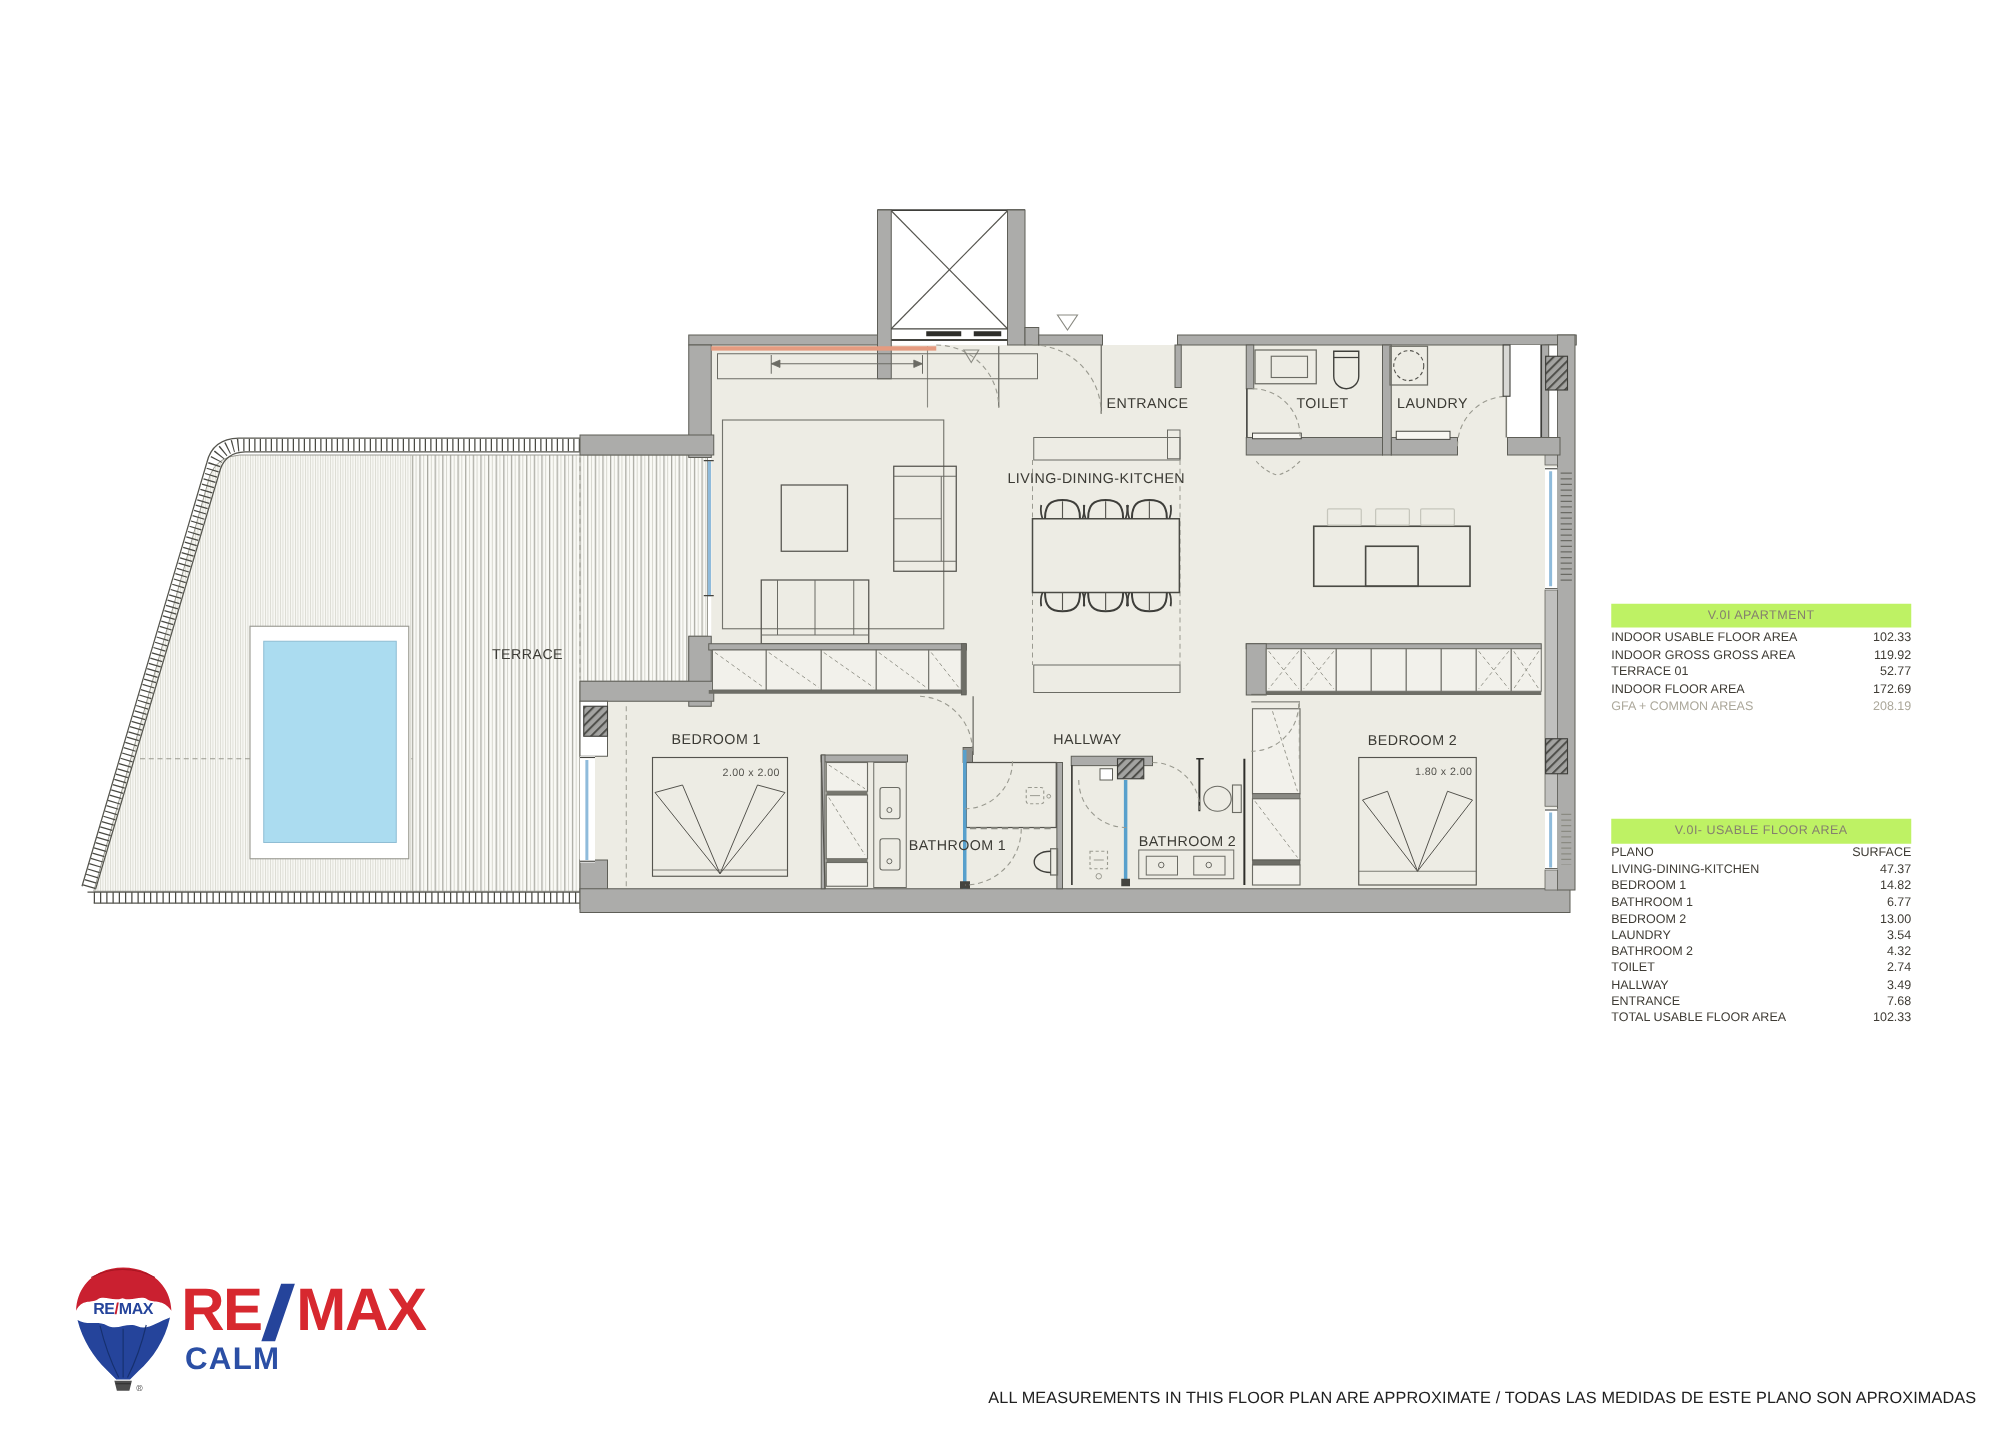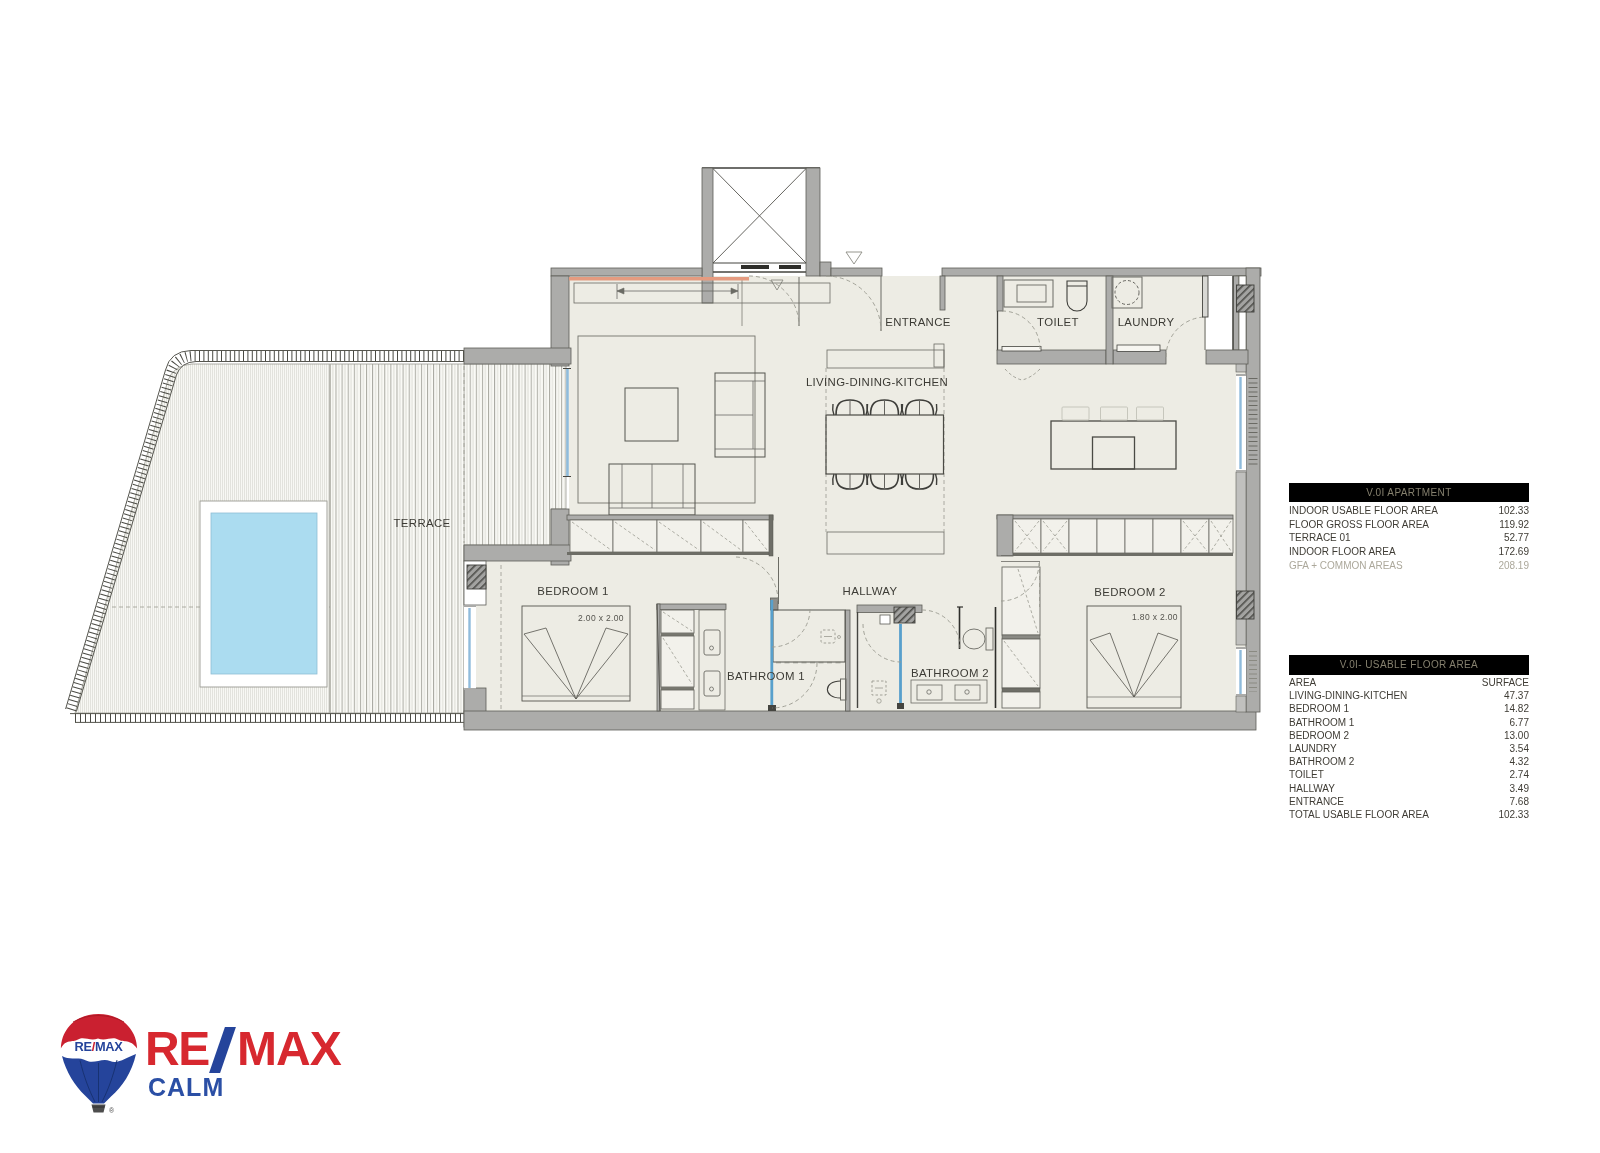--- a/index.html
+++ b/index.html
@@ -1,18 +1,18 @@
 <!DOCTYPE html>
 <html><head>
 <meta charset="utf-8">
 <style>
 html,body{margin:0;padding:0;background:#fff;}
 #page{position:relative;width:1600px;height:1153px;background:#ffffff;overflow:hidden;font-family:"Liberation Sans",sans-serif;}
 .tbl{position:absolute;width:240px;font-family:"Liberation Sans",sans-serif;}
-.tblhead{background:#000000;color:#85806E;font-size:10px;text-align:center;letter-spacing:.4px;}
+.tblhead{background:#bef264;color:#85806E;font-size:10px;text-align:center;letter-spacing:.4px;}
 .trow{display:flex;justify-content:space-between;font-size:10px;color:#3F3C35;}
 .trow.muted{color:#ACA89B;}
 </style>
 </head>
 <body>
 <div id="page">
 
 <svg id="plan" width="1600" height="1153" viewBox="0 0 1600 1153" style="position:absolute;left:0;top:0">
 <defs>
 <pattern id="dkA" width="2" height="8" patternUnits="userSpaceOnUse">
@@ -570,21 +570,21 @@
 </svg>
 
 <div class="tbl" style="left:1289px;top:483px;">
 <div class="tblhead" style="height:19px;line-height:19px;">V.0I APARTMENT</div>
 <div style="margin-top:3px;">
 <div class="trow" style="height:13.7px;">
           <span>INDOOR USABLE FLOOR AREA</span>
           <span>102.33</span>
         </div>
 <div class="trow" style="height:13.7px;">
-          <span>FLOOR GROSS FLOOR AREA</span>
+          <span>INDOOR GROSS GROSS AREA</span>
           <span>119.92</span>
         </div>
 <div class="trow" style="height:13.7px;">
           <span>TERRACE 01</span>
           <span>52.77</span>
         </div>
 <div class="trow" style="height:13.7px;">
           <span>INDOOR FLOOR AREA</span>
           <span>172.69</span>
         </div>
@@ -592,21 +592,21 @@
           <span>GFA + COMMON AREAS</span>
           <span>208.19</span>
         </div>
 </div>
 </div>
 
 <div class="tbl" style="left:1289px;top:655px;">
 <div class="tblhead" style="height:20px;line-height:20px;">V.0I- USABLE FLOOR AREA</div>
 <div style="margin-top:2px;">
 <div class="trow" style="height:13.2px;">
-          <span>AREA</span>
+          <span>PLANO</span>
           <span>SURFACE</span>
         </div>
 <div class="trow" style="height:13.2px;">
           <span>LIVING-DINING-KITCHEN</span>
           <span>47.37</span>
         </div>
 <div class="trow" style="height:13.2px;">
           <span>BEDROOM 1</span>
           <span>14.82</span>
         </div>
@@ -661,13 +661,14 @@
 
 <div style="position:absolute;left:145px;top:1025px;font-weight:bold;font-size:48px;line-height:1;color:#D7282F;letter-spacing:-1.3px;">RE</div>
 
 <div style="position:absolute;left:237px;top:1025px;font-weight:bold;font-size:48px;line-height:1;color:#D7282F;letter-spacing:-1px;">MAX</div>
 
 <div style="position:absolute;left:217px;top:1027px;width:11px;height:46px;background:#25449B;transform:skewX(-19deg);"></div>
 
 <div style="position:absolute;left:148px;top:1075px;font-weight:bold;font-size:25px;line-height:1;color:#2B4FA5;letter-spacing:1px;">CALM</div>
 
 
+<div style="position:absolute;left:760px;top:1110px;width:821px;text-align:right;font-size:13px;color:#202020;letter-spacing:.1px;">ALL MEASUREMENTS IN THIS FLOOR PLAN ARE APPROXIMATE / TODAS LAS MEDIDAS DE ESTE PLANO SON APROXIMADAS</div>
 </div>
 
 </body></html>

